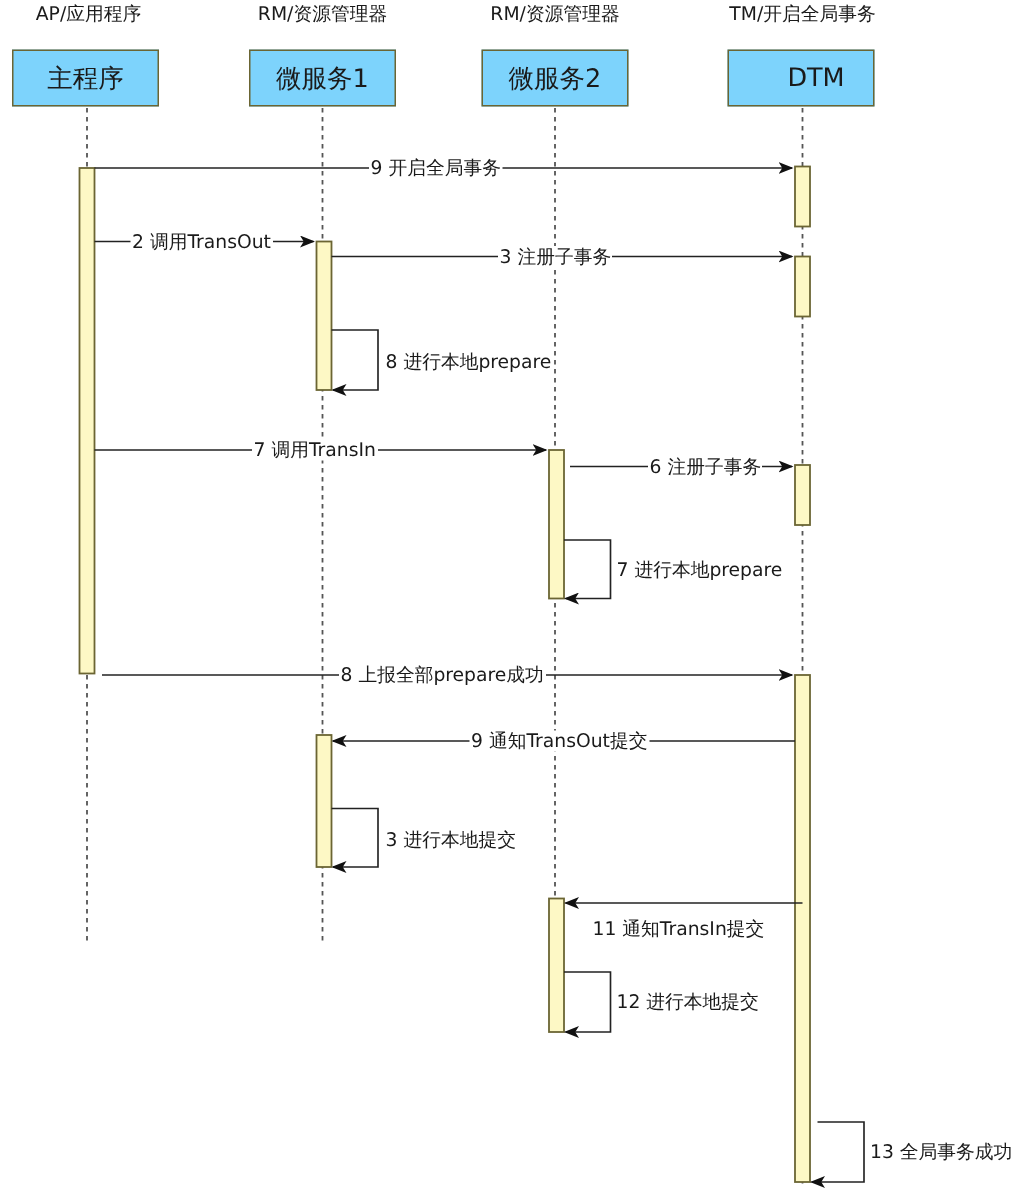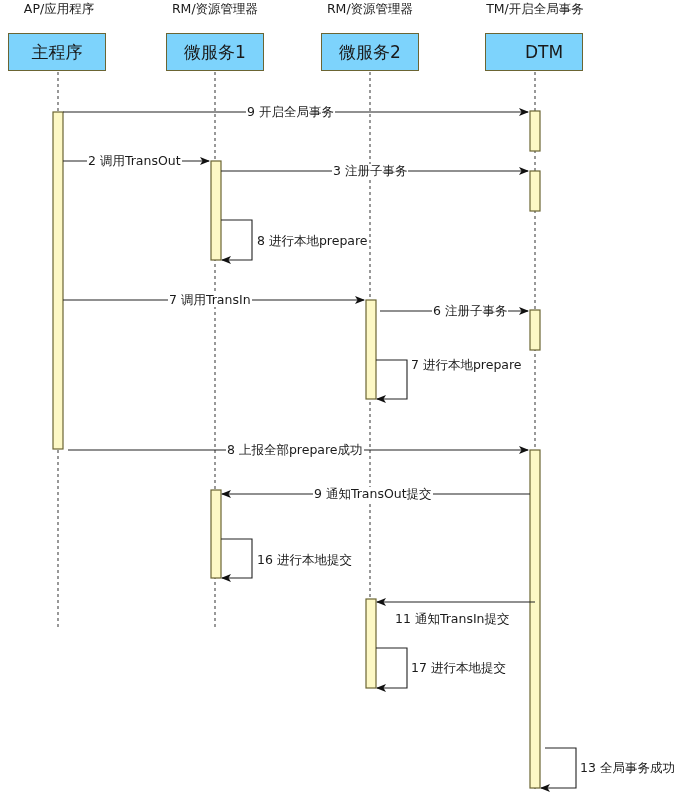--- a/index.html
+++ b/index.html
@@ -60,19 +60,19 @@
   <polyline points="376,648 407,648 407,688 377,688" fill="none" stroke="#222" stroke-width="1.1" marker-end="url(#arrow)"></polyline>
   <polyline points="545,748 576,748 576,788 541,788" fill="none" stroke="#222" stroke-width="1.1" marker-end="url(#arrow)"></polyline>
 </svg>
 
 <div class="msg-label" style="left:246px; top:105px;">9 开启全局事务</div>
 <div class="msg-label" style="left:87px;  top:154px;">2 调用TransOut</div>
 <div class="msg-label" style="left:332px; top:164px;">3 注册子事务</div>
 <div class="msg-label" style="left:256px; top:234px;">8 进行本地prepare</div>
 <div class="msg-label" style="left:168px; top:293px;">7 调用TransIn</div>
 <div class="msg-label" style="left:408px; top:304px;margin-left:24px;">6 注册子事务</div>
-<div class="msg-label" style="left:410px; top:358px;text-align:right;">7 进行本地prepare</div>
+<div class="msg-label" style="left:410px; top:373px;text-align:right;">7 进行本地prepare</div>
 <div class="msg-label" style="left:226px; top:443px;">8 上报全部prepare成功</div>
 <div class="msg-label" style="left:313px; top:487px;">9 通知TransOut提交</div>
-<div class="msg-label" style="left:256px; top:553px;">16 进行本地提交</div>
+<div class="msg-label" style="left:256px; top:553px;">3 进行本地提交</div>
 <div class="msg-label" style="left:394px; top:612px;">11 通知TransIn提交</div>
-<div class="msg-label" style="left:410px; top:661px;">17 进行本地提交</div>
+<div class="msg-label" style="left:410px; top:661px;">12 进行本地提交</div>
 <div class="msg-label" style="left:579px; top:761px;">13 全局事务成功</div>
 
 </body></html>

